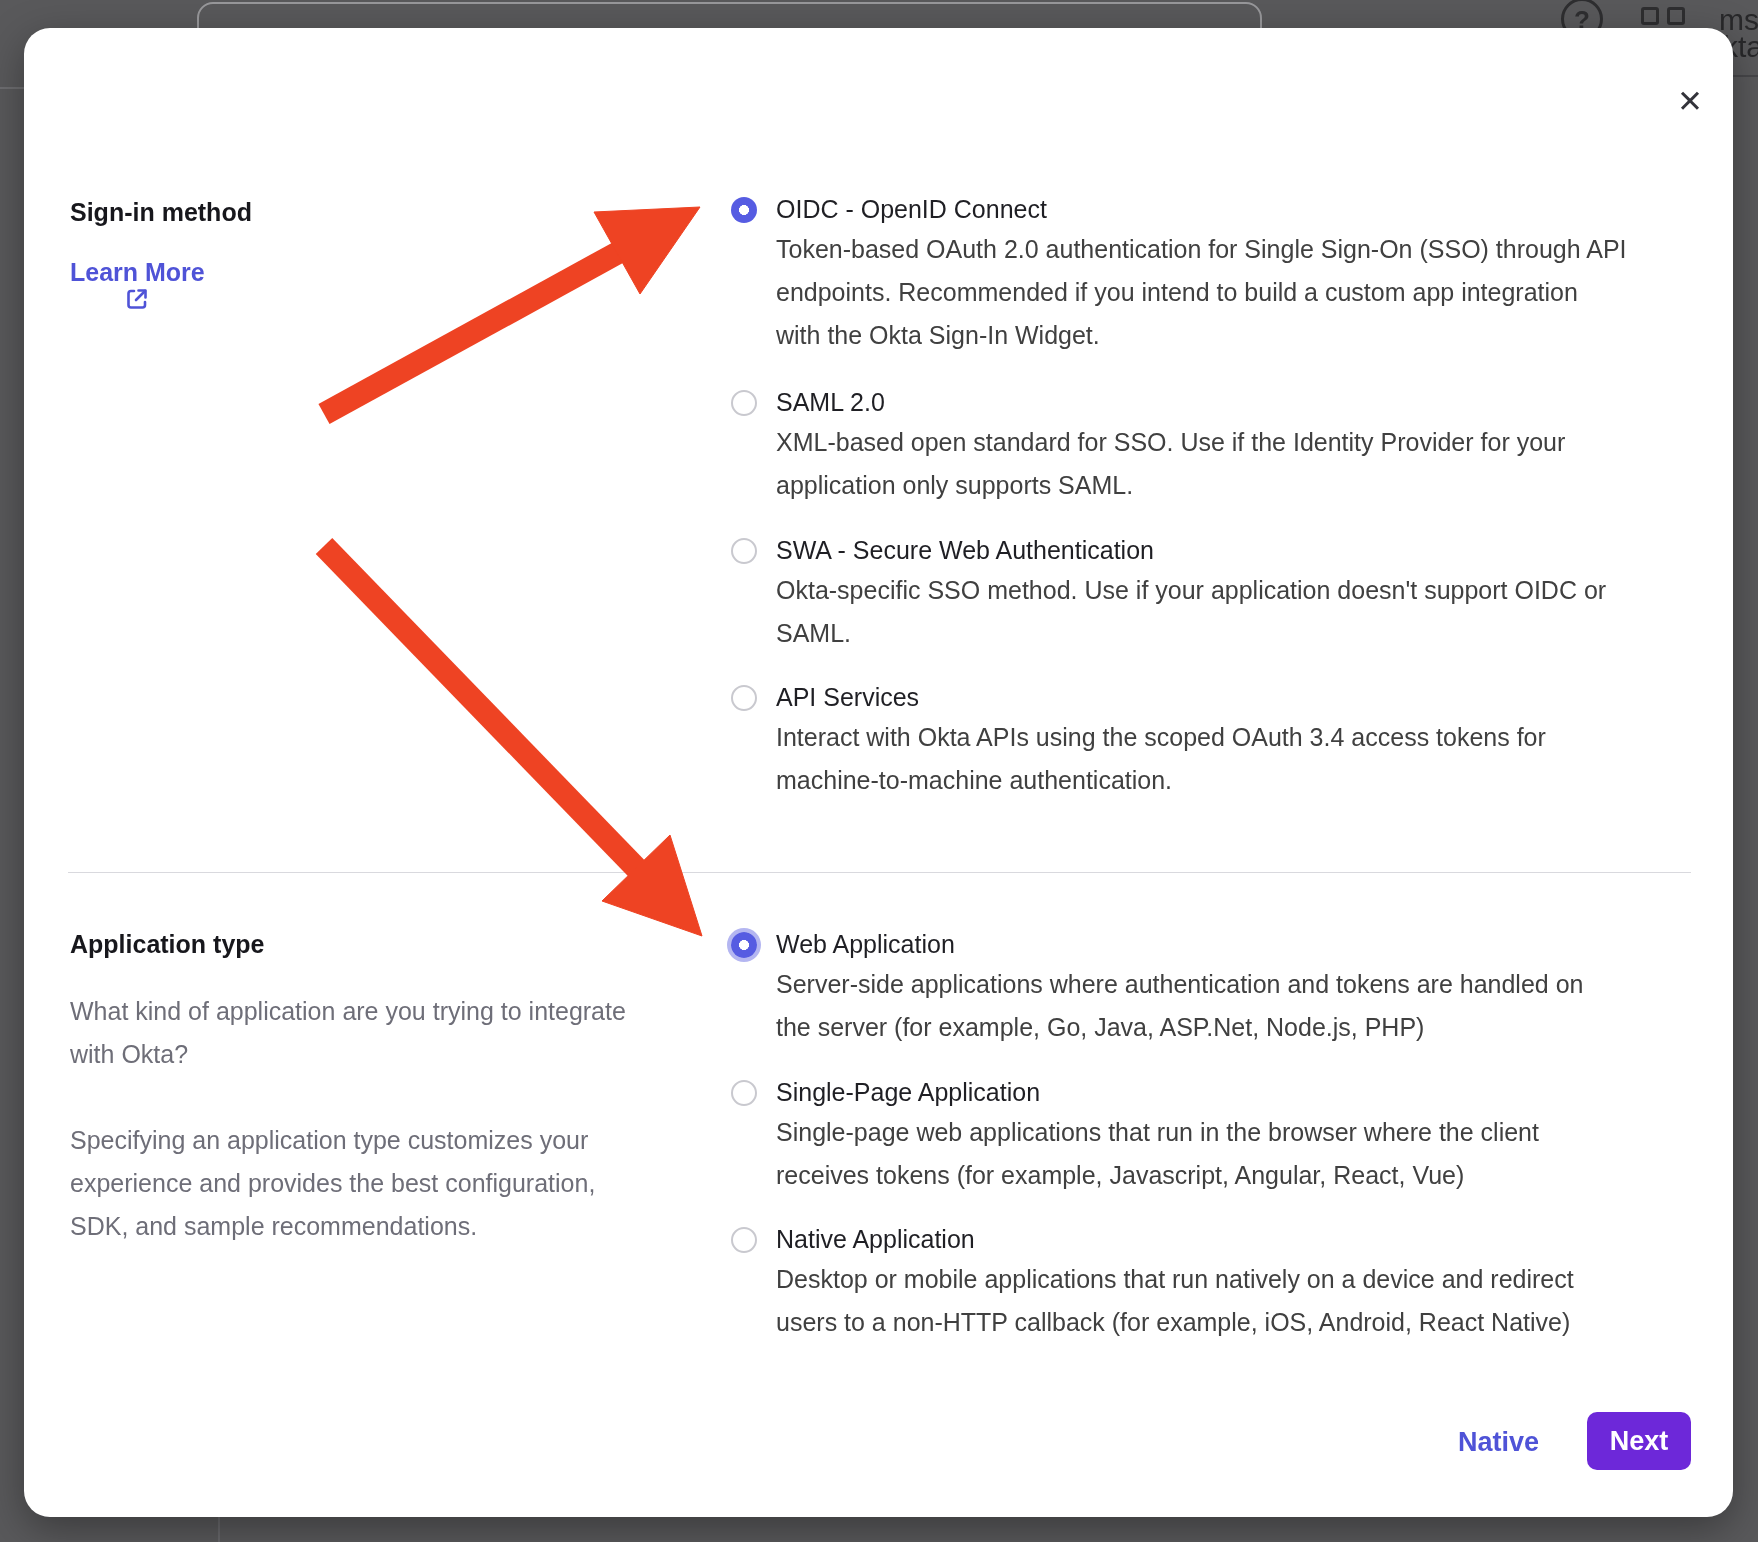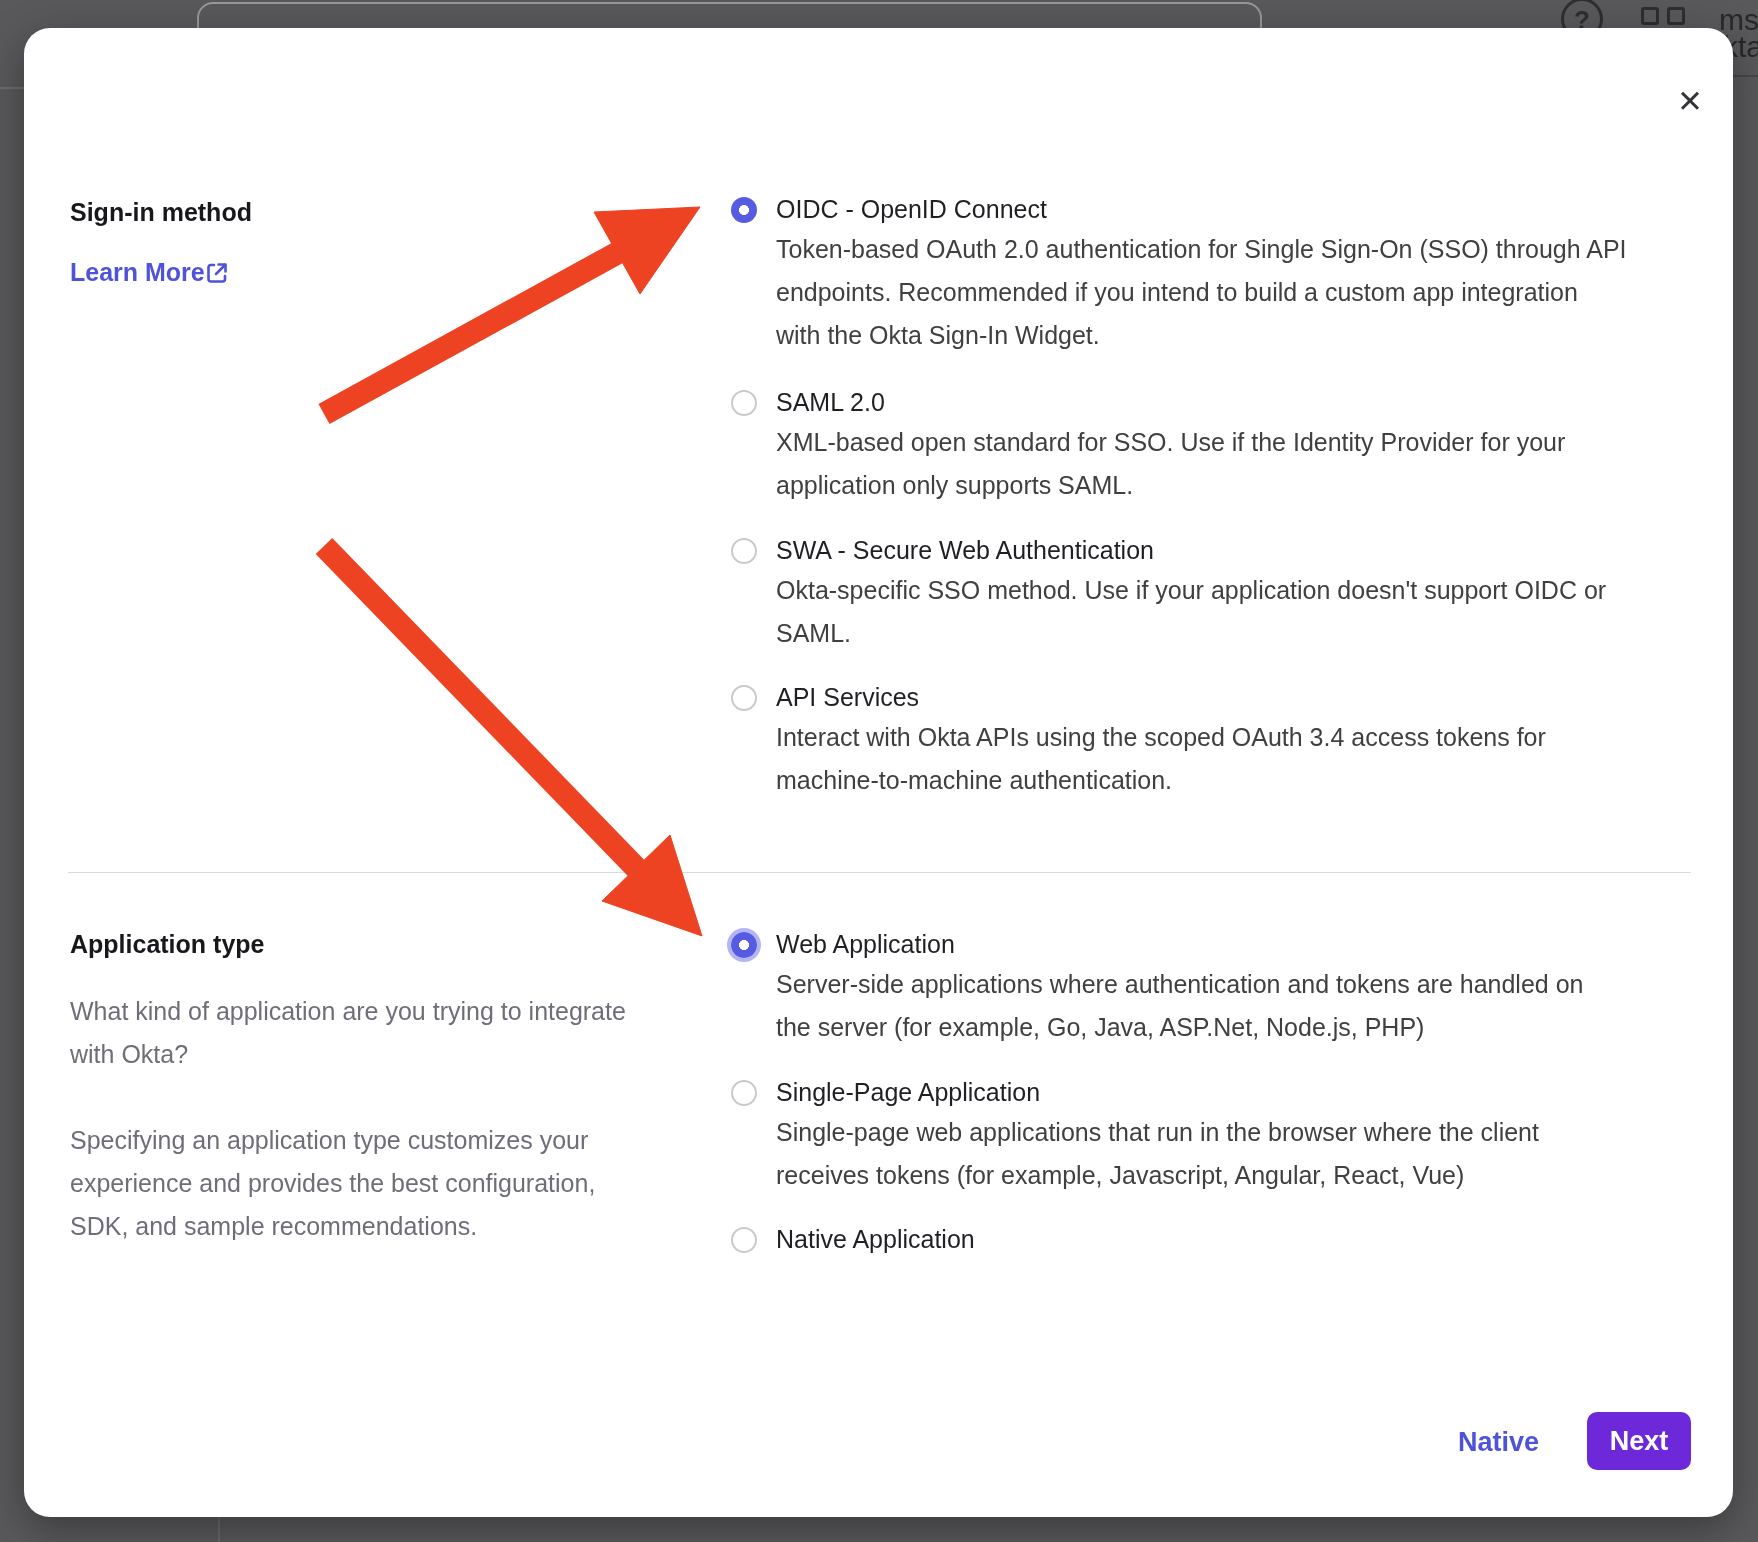--- a/index.html
+++ b/index.html
@@ -25,21 +25,21 @@
     position:absolute;z-index:2;left:24px;top:28px;width:1709px;height:1489px;
     background:#ffffff;border-radius:26px;box-shadow:0 12px 40px rgba(0,0,0,0.35);
   }
   .close{position:absolute;left:1638px;top:46px;width:56px;height:56px;
     font-size:31px;color:#33333a;text-align:center;line-height:56px;cursor:pointer;}
   .title{position:absolute;left:46px;top:72px;font-size:38px;font-weight:700;
     color:#17171c;letter-spacing:-0.5px;white-space:nowrap;}
   .col-heading{position:absolute;font-size:25px;font-weight:700;color:#17171c;white-space:nowrap;}
   .para{position:absolute;font-size:25px;line-height:43px;color:#6e6e78;white-space:pre;}
   .learnmore{position:absolute;left:46px;top:230px;display:inline-flex;align-items:center;
-    color:#4f53d7;font-size:25px;font-weight:700;cursor:pointer;white-space:nowrap;}
+    color:#4f53d7;font-size:25px;font-weight:700;cursor:pointer;white-space:nowrap;flex-direction:column;}
   .divider{position:absolute;left:44px;top:844px;width:1623px;height:1px;background:#d9d9de;}
   
   .radio{position:absolute;left:707px;width:26px;height:26px;border-radius:50%;}
   .radio.off{border:2px solid #c9c9cf;background:#fff;}
   .radio.on{background:radial-gradient(circle,#ffffff 0 4.8px,#565ce2 5.2px 100%);}
   .radio.on.ring{box-shadow:0 0 0 4px #b4b6f1;}
   .opt-label{position:absolute;left:752px;font-size:25px;color:#1f1f24;white-space:nowrap;}
   .opt-desc{position:absolute;left:752px;font-size:25px;line-height:43px;color:#404040;white-space:pre;}
   
   .cancel{position:absolute;left:1434px;top:1399px;font-size:27px;font-weight:700;color:#4f53d7;cursor:pointer;}
@@ -115,20 +115,22 @@
     <div class="opt-desc" style="top:935px;">Server-side applications where authentication and tokens are handled on
 the server (for example, Go, Java, ASP.Net, Node.js, PHP)</div>
 
     <div class="radio off" style="top:1052px;"></div>
     <div class="opt-label" style="top:1050px;">Single-Page Application</div>
     <div class="opt-desc" style="top:1083px;">Single-page web applications that run in the browser where the client
 receives tokens (for example, Javascript, Angular, React, Vue)</div>
 
     <div class="radio off" style="top:1199px;"></div>
     <div class="opt-label" style="top:1197px;">Native Application</div>
+    <div class="opt-desc" style="top:1230px;">Desktop or mobile applications that run natively on a device and redirect
+users to a non-HTTP callback (for example, iOS, Android, React Native)</div>
 
     <div class="cancel">Native</div>
     <button class="next-btn">Next</button>
   </div>
 
   <svg id="arrows" width="1758" height="1542" viewBox="0 0 1758 1542">
     <g fill="#ee4323" stroke="#ee4323">
       <line x1="324" y1="414" x2="621" y2="251" stroke-width="23"></line>
       <polygon points="700,207 640,294 594,212" stroke-width="1"></polygon>
       <line x1="324" y1="546" x2="640" y2="872" stroke-width="23"></line>

